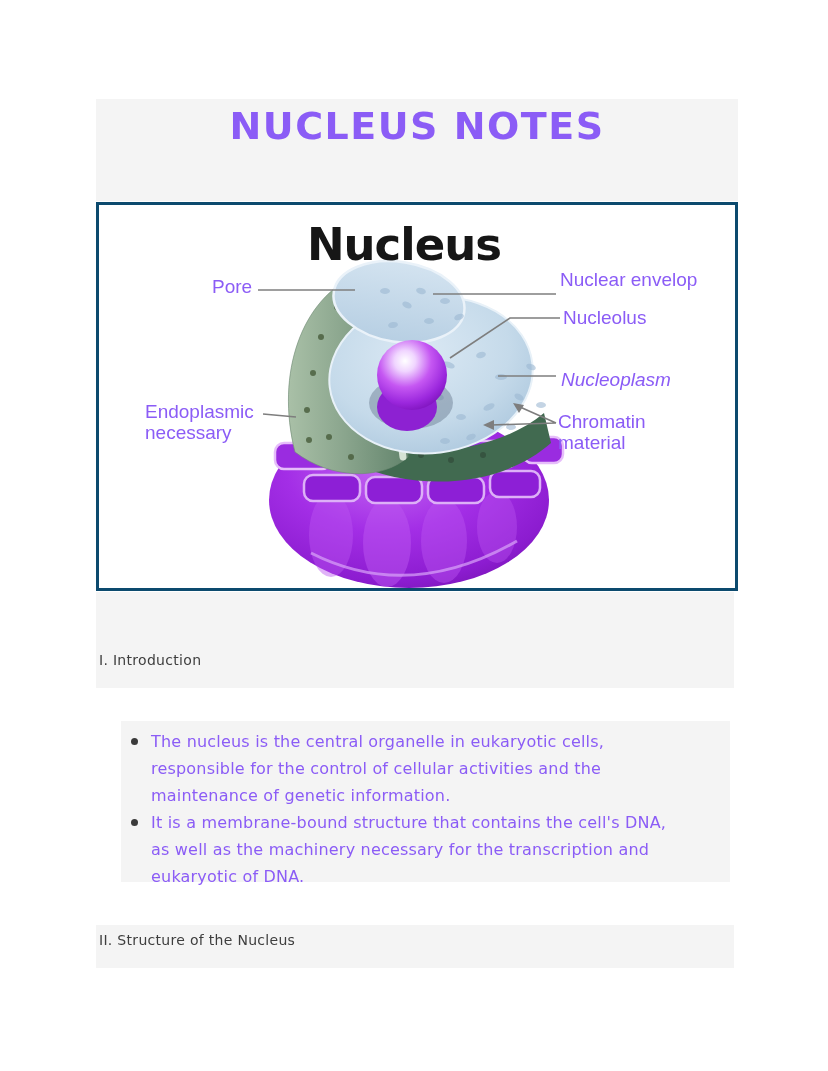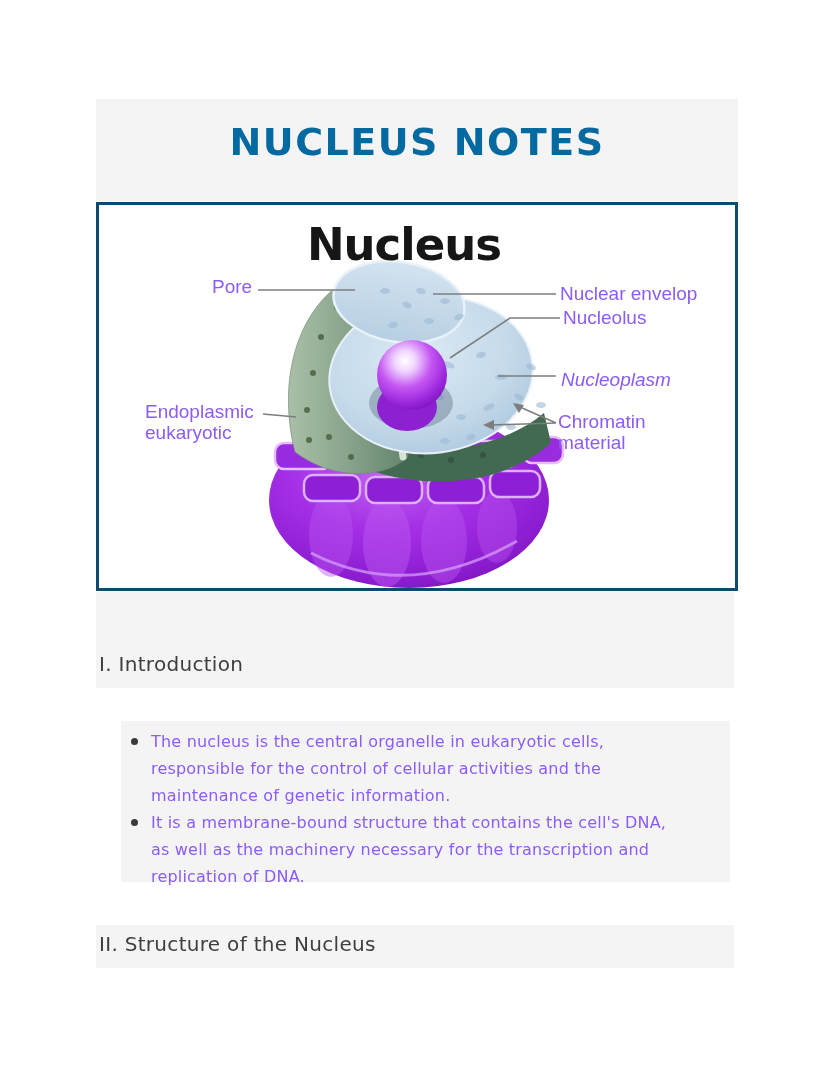--- a/index.html
+++ b/index.html
@@ -1,42 +1,42 @@
 <!DOCTYPE html>
 <html><head>
 <meta charset="utf-8">
 <style>
   html,body{margin:0;padding:0;background:#ffffff;}
   .page{position:relative;width:828px;height:1071px;background:#ffffff;overflow:hidden;
         font-family:"DejaVu Sans",sans-serif;}
 
   
   .title-block{position:absolute;left:96px;top:99px;width:642px;height:102px;background:#f4f4f4;}
-  .title-block h1{margin:16px;padding-top:5px;text-align:center;font-size:38px;line-height:44px;
-        font-weight:bold;color:#0369a1;letter-spacing:1.5px;font-family:"DejaVu Sans",sans-serif;}
+  .title-block h1{margin:0;padding-top:5px;text-align:center;font-size:38px;line-height:44px;
+        font-weight:bold;color:#8b5cf6;letter-spacing:1.5px;font-family:"DejaVu Sans",sans-serif;}
 
   
   .figure-frame{position:absolute;left:96px;top:202px;width:642px;height:389px;margin:0;
         box-sizing:border-box;border:3px solid #0c4a6e;background:#ffffff;}
   .fig-title{position:absolute;left:0;top:13px;width:100%;text-align:center;
         transform:translateX(-13px);font-size:45px;font-weight:bold;color:#161616;
         font-family:"DejaVu Sans",sans-serif;letter-spacing:-1px;}
   .fig-svg{position:absolute;left:0;top:0;width:636px;height:383px;}
   .fig-label{position:absolute;font-family:"Liberation Sans",sans-serif;font-size:19px;
         line-height:21px;color:#8b5cf6;white-space:nowrap;}
   .lab-pore{left:113px;top:71px;}
-  .lab-env{left:461px;top:78px;}
+  .lab-env{left:461px;top:64px;}
   .lab-nls{left:464px;top:102px;}
   .lab-npl{left:462px;top:164px;font-style:italic;}
   .lab-chr{left:459px;top:206px;}
   .lab-er{left:46px;top:196px;}
 
   
   .heading-bar{position:absolute;left:96px;width:638px;background:#f4f4f4;}
-  .heading-bar h2{position:absolute;left:3px;margin:0;font-size:20px;font-weight:normal;
+  .heading-bar h2{position:absolute;left:3px;margin:0;font-size:14px;font-weight:normal;
         color:#3e3e3e;letter-spacing:.3px;white-space:nowrap;}
   .bar-intro{top:592px;height:96px;}
   .bar-intro h2{top:60px;}
   .bar-structure{top:925px;height:43px;}
   .bar-structure h2{top:7px;}
 
   
   .bullets-block{position:absolute;left:121px;top:721px;width:609px;height:161px;
         background:#f4f4f4;box-sizing:border-box;padding-top:7px;}
   .bullet{display:flex;}
@@ -194,21 +194,21 @@
     <div class="fig-label lab-pore">Pore</div>
     <div class="fig-label lab-env">Nuclear envelop</div>
     <div class="fig-label lab-nls">Nucleolus</div>
     <div class="fig-label lab-npl">Nucleoplasm</div>
     <div class="fig-label lab-chr">
       <div>Chromatin</div>
       <div>material</div>
     </div>
     <div class="fig-label lab-er">
       <div>Endoplasmic</div>
-      <div>eukaryotic</div>
+      <div>necessary</div>
     </div>
   </figure>
 
   <section class="heading-bar bar-intro">
     <h2>I. Introduction</h2>
   </section>
 
   <section class="bullets-block">
     <div class="bullet">
       <span class="dot"></span>
@@ -216,21 +216,21 @@
         <div class="bullet-line">The nucleus is the central organelle in eukaryotic cells,</div>
         <div class="bullet-line">responsible for the control of cellular activities and the</div>
         <div class="bullet-line">maintenance of genetic information.</div>
       </div>
     </div>
     <div class="bullet">
       <span class="dot"></span>
       <div class="lines">
         <div class="bullet-line">It is a membrane-bound structure that contains the cell's DNA,</div>
         <div class="bullet-line">as well as the machinery necessary for the transcription and</div>
-        <div class="bullet-line">replication of DNA.</div>
+        <div class="bullet-line">eukaryotic of DNA.</div>
       </div>
     </div>
   </section>
 
   <section class="heading-bar bar-structure">
     <h2>II. Structure of the Nucleus</h2>
   </section>
 
 </div>
 

